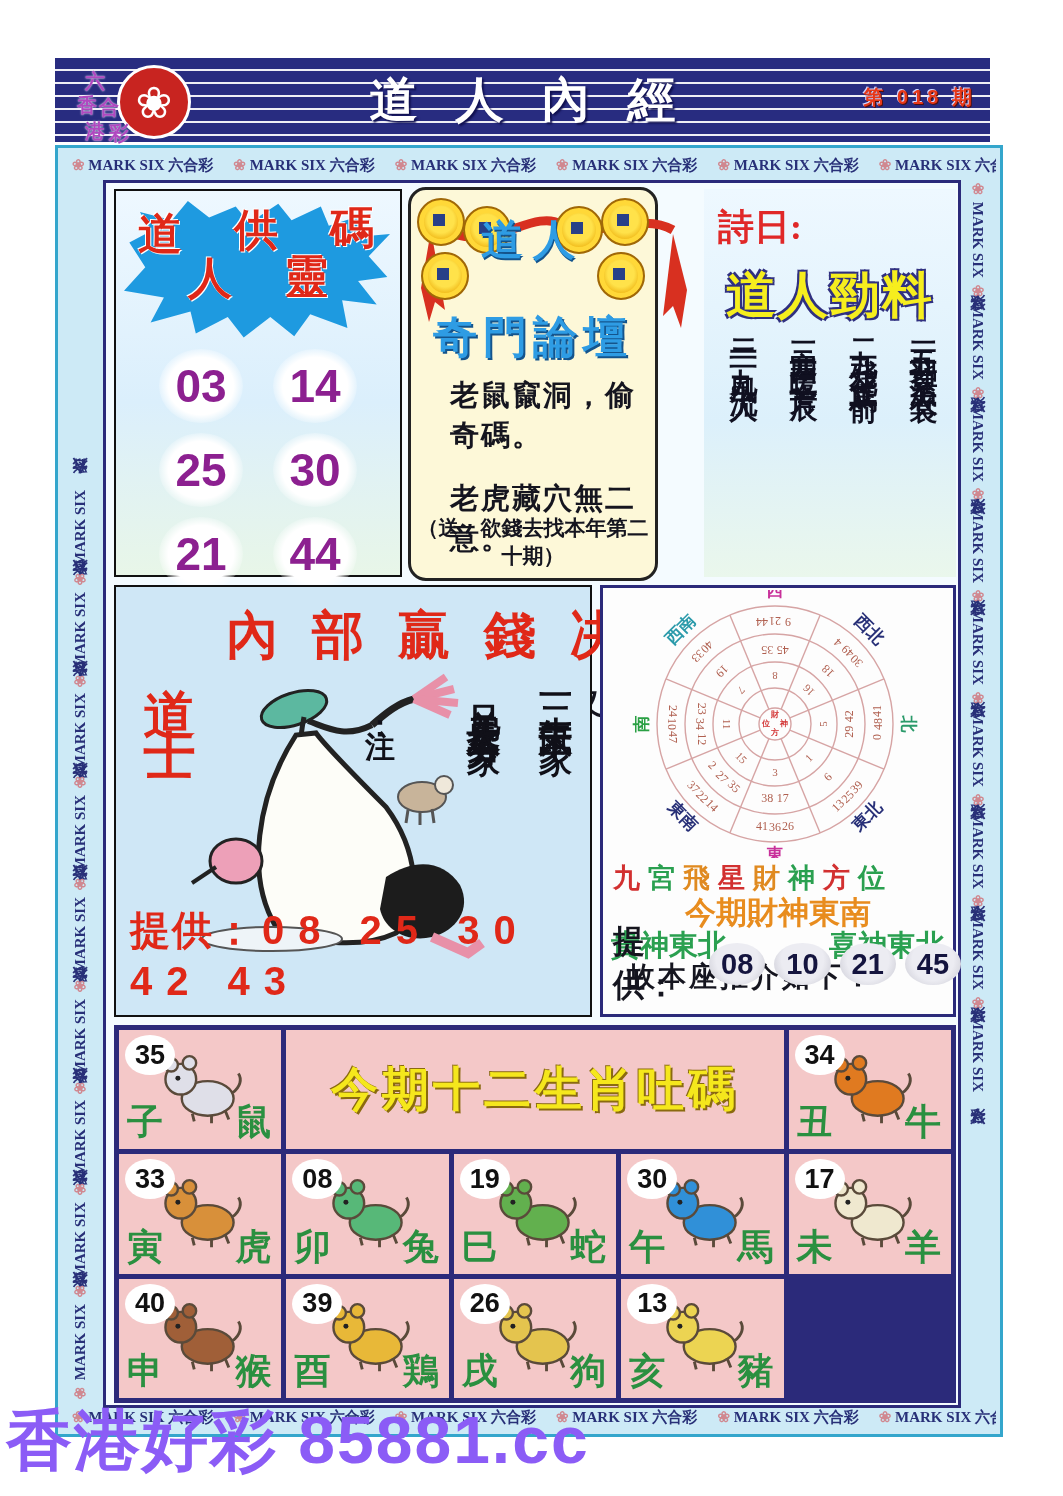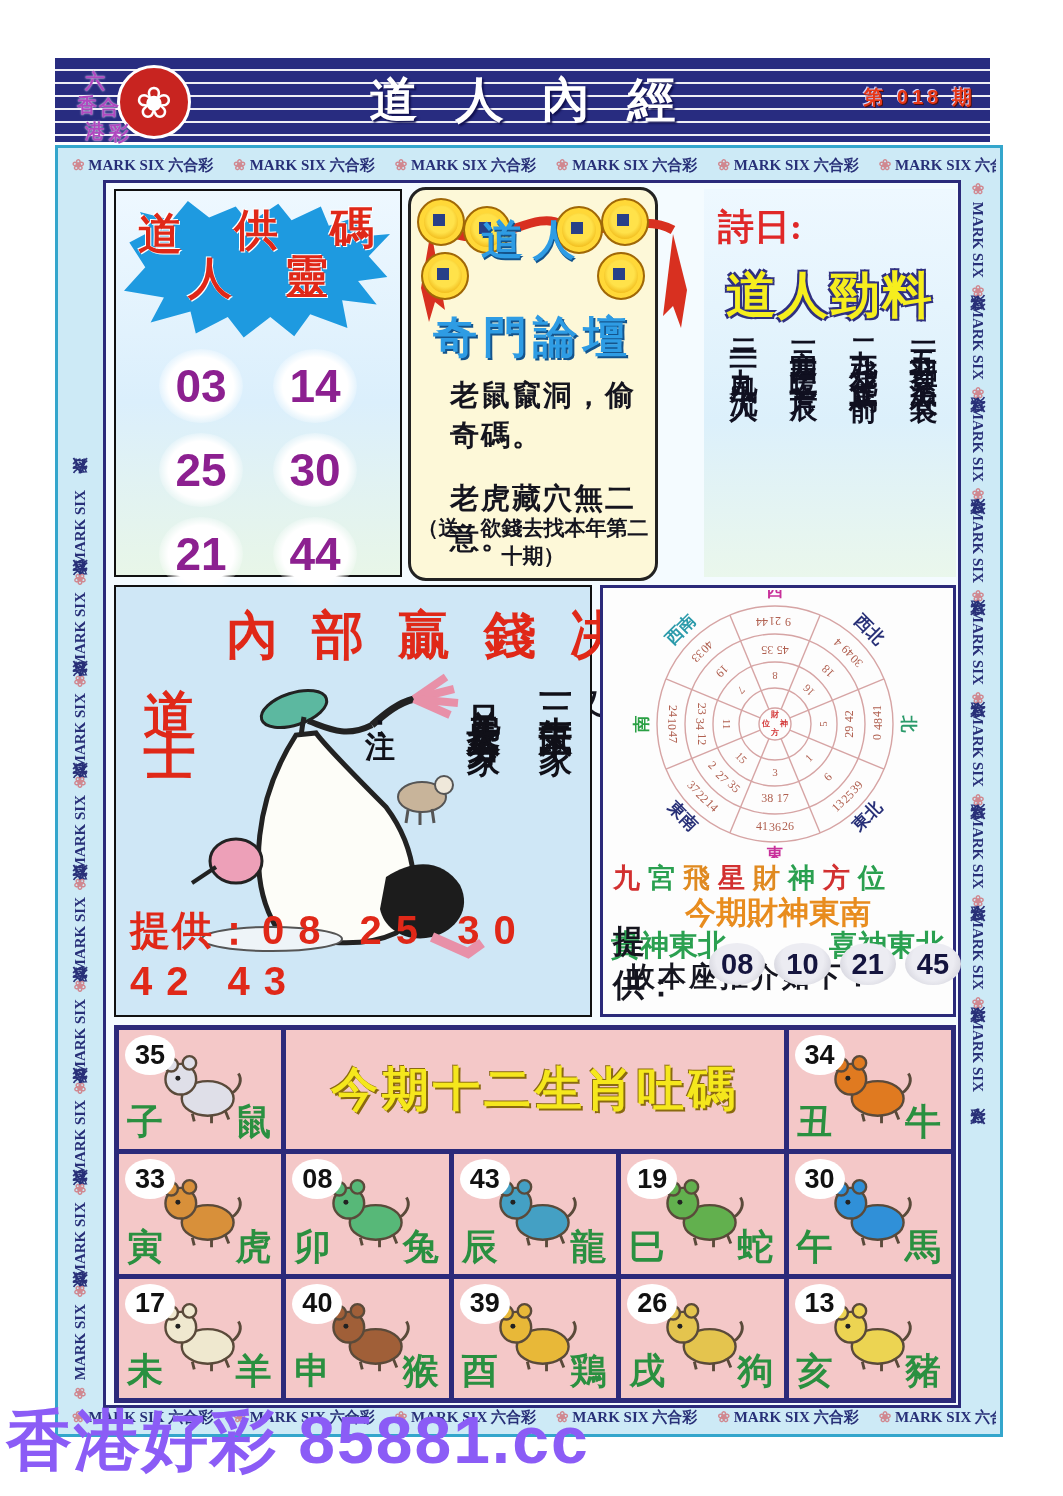--- a/index.html
+++ b/index.html
@@ -399,34 +399,20 @@
       <circle cx="27" cy="31" r="2.6" fill="#222"></circle>
       <path d="M42,68 L44,76 M62,70 L62,78 M76,64 L80,74" stroke="#5a4a3a" stroke-width="3"></path>
       <path d="M84,46 C92,40 94,32 90,26" stroke="#5a4a3a" stroke-width="3" fill="none"></path>
             </svg>
             <div class="znum">08</div>
             <div class="zbranch">卯</div>
             <div class="zanimal-ch">兔</div>
           </div>
           <div class="zcell">
             <svg viewBox="0 0 100 80" width="96" height="78" class="zart">
-      <ellipse cx="58" cy="52" rx="27" ry="18" fill="#44a0c4" stroke="#5a4a3a" stroke-width="2.5"></ellipse>
-      <circle cx="30" cy="32" r="16" fill="#44a0c4" stroke="#5a4a3a" stroke-width="2.5"></circle>
-      <circle cx="20" cy="17" r="7" fill="#44a0c4" stroke="#5a4a3a" stroke-width="2.5"></circle>
-      <circle cx="39" cy="15" r="7" fill="#44a0c4" stroke="#5a4a3a" stroke-width="2.5"></circle>
-      <circle cx="27" cy="31" r="2.6" fill="#222"></circle>
-      <path d="M42,68 L44,76 M62,70 L62,78 M76,64 L80,74" stroke="#5a4a3a" stroke-width="3"></path>
-      <path d="M84,46 C92,40 94,32 90,26" stroke="#5a4a3a" stroke-width="3" fill="none"></path>
-            </svg>
-            <div class="znum">43</div>
-            <div class="zbranch">辰</div>
-            <div class="zanimal-ch">龍</div>
-          </div>
-          <div class="zcell">
-            <svg viewBox="0 0 100 80" width="96" height="78" class="zart">
       <ellipse cx="58" cy="52" rx="27" ry="18" fill="#62b04e" stroke="#5a4a3a" stroke-width="2.5"></ellipse>
       <circle cx="30" cy="32" r="16" fill="#62b04e" stroke="#5a4a3a" stroke-width="2.5"></circle>
       <circle cx="20" cy="17" r="7" fill="#62b04e" stroke="#5a4a3a" stroke-width="2.5"></circle>
       <circle cx="39" cy="15" r="7" fill="#62b04e" stroke="#5a4a3a" stroke-width="2.5"></circle>
       <circle cx="27" cy="31" r="2.6" fill="#222"></circle>
       <path d="M42,68 L44,76 M62,70 L62,78 M76,64 L80,74" stroke="#5a4a3a" stroke-width="3"></path>
       <path d="M84,46 C92,40 94,32 90,26" stroke="#5a4a3a" stroke-width="3" fill="none"></path>
             </svg>
             <div class="znum">19</div>
             <div class="zbranch">巳</div>

